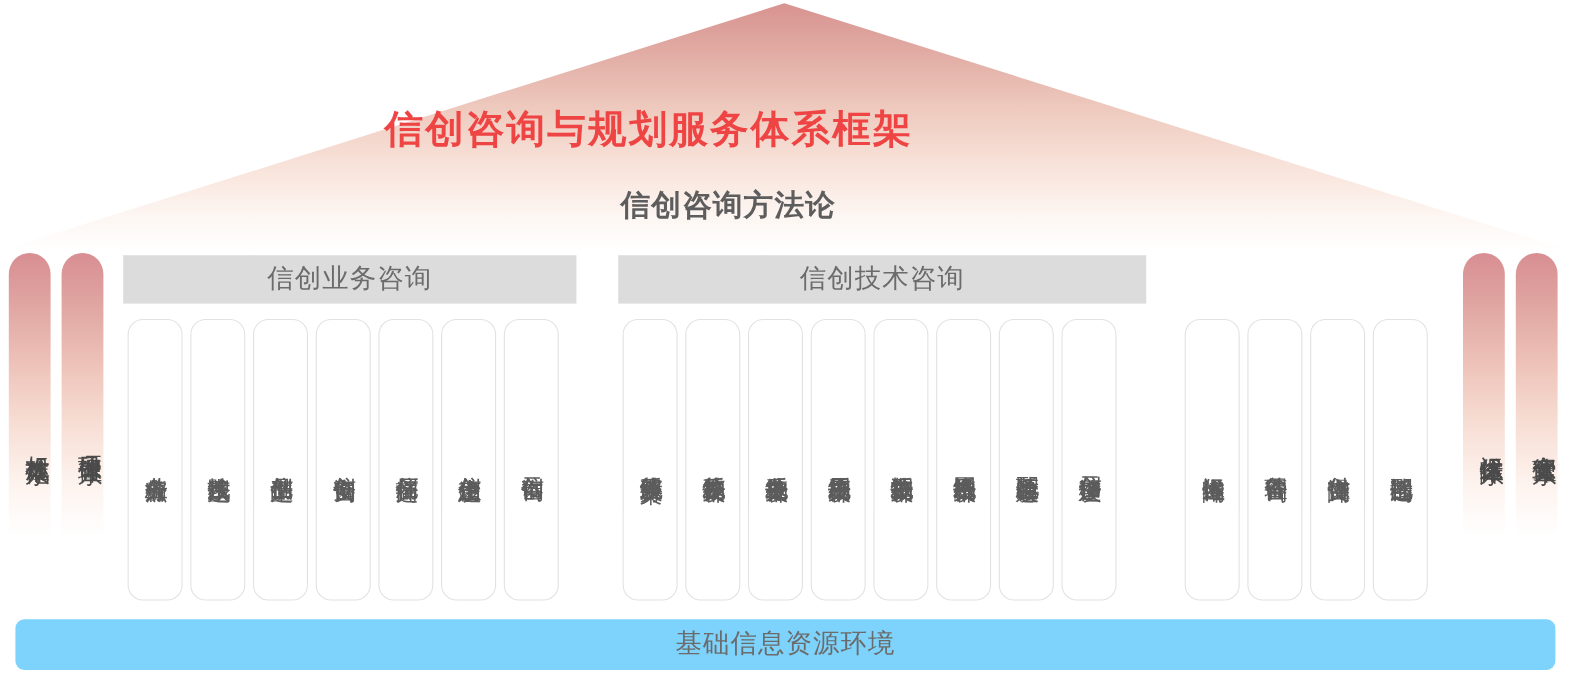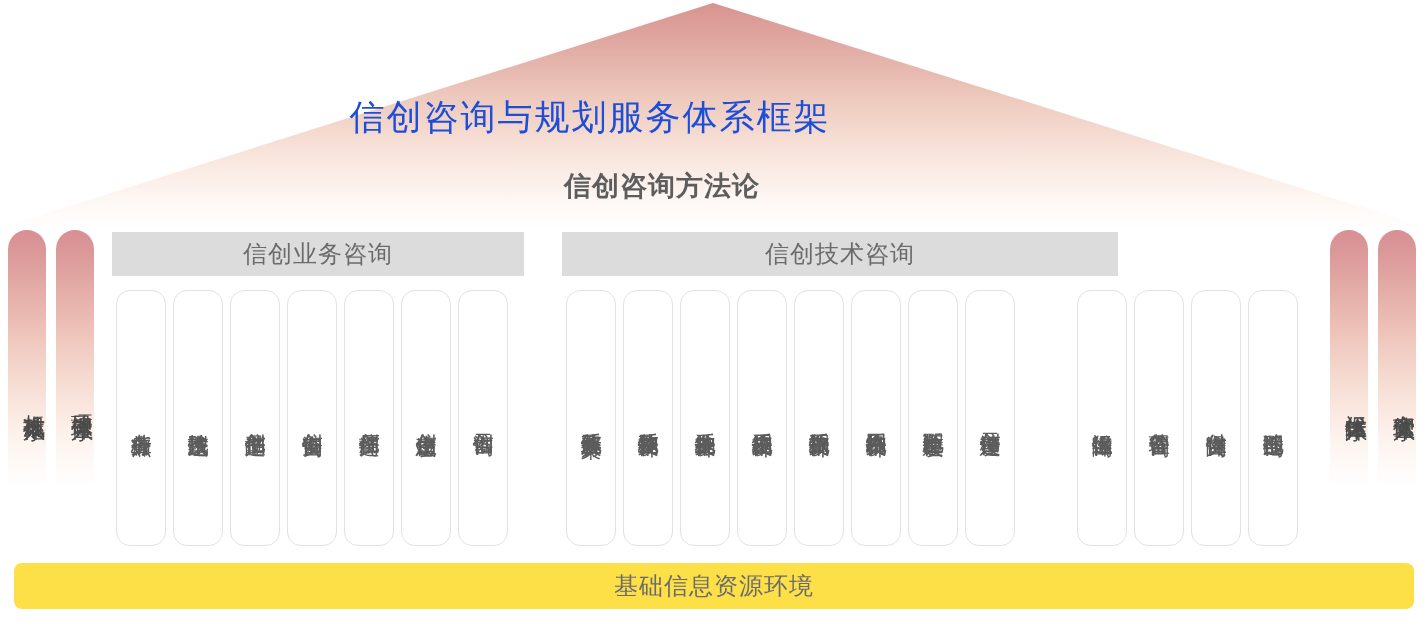--- a/index.html
+++ b/index.html
@@ -29,22 +29,22 @@
   }
 
   
   .main-title {
     position: absolute;
     left: 0;
     top: 94px;
     width: 1180px;
     text-align: center;
     font-size: 35px;
-    font-weight: normal;
-    color: #1d4ed8;
+    font-weight: bold;
+    color: #ef4444;
     letter-spacing: 2px;
     white-space: nowrap;
   }
   .sub-title {
     position: absolute;
     left: 0;
     top: 168px;
     width: 1324px;
     text-align: center;
     font-size: 27px;
@@ -125,21 +125,21 @@
     text-align: center;
   }
 
   
   .foundation {
     position: absolute;
     left: 14px;
     top: 563px;
     width: 1400px;
     height: 46px;
-    background: #fde047;
+    background: #7dd3fc;
     border-radius: 8px;
     text-align: center;
     line-height: 46px;
     font-size: 24px;
     color: #6b6b6b;
     letter-spacing: 1px;
   }
 </style>
 </head>
 <body>
@@ -192,21 +192,21 @@
   <div class="card" style="left:344px; width:50px;">
     <span class="card-label">信创厂商选择</span>
   </div>
   <div class="card" style="left:401px; width:50px;">
     <span class="card-label">信创生态建设</span>
   </div>
   <div class="card" style="left:458px; width:50px;">
     <span class="card-label">信创云咨询</span>
   </div>
 
-  <div class="group-header" style="left:562px; width:556px;">信创技术咨询</div>
+  <div class="group-header" style="left:562px; width:480px;">信创技术咨询</div>
 
   <div class="card" style="left:566px; width:50px;">
     <span class="card-label">系统整体解决方案</span>
   </div>
   <div class="card" style="left:623px; width:50px;">
     <span class="card-label">系统整体架构设计</span>
   </div>
   <div class="card" style="left:680px; width:50px;">
     <span class="card-label">系统业务架构设计</span>
   </div>

